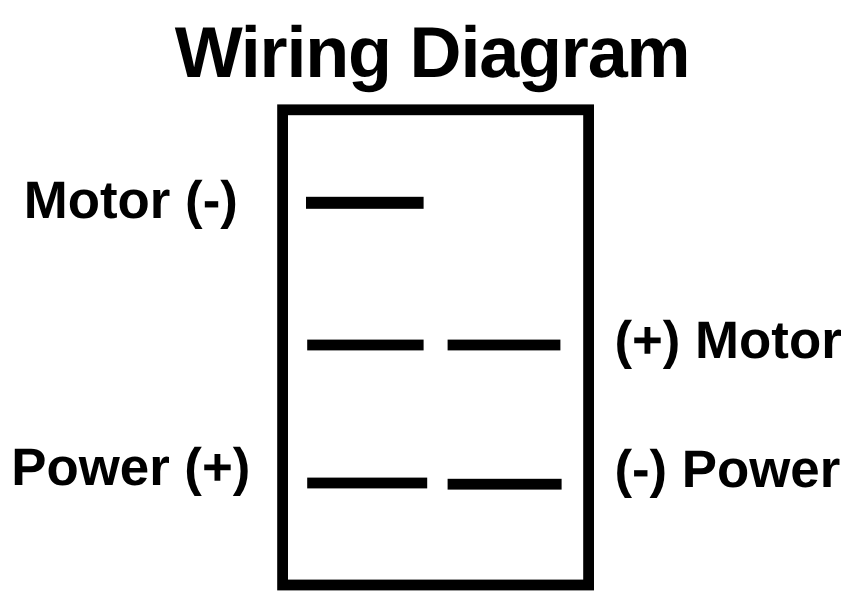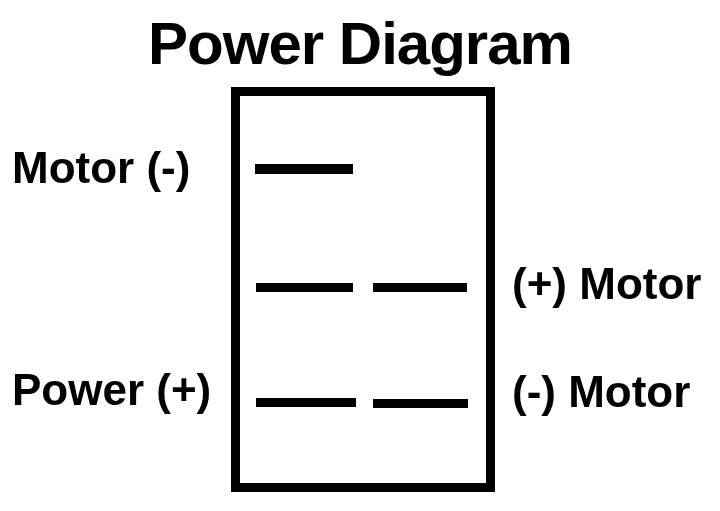--- a/index.html
+++ b/index.html
@@ -53,48 +53,48 @@
   .t2b { left: 373px; top: 283px; width: 94px; }
   .t3a { left: 256px; top: 398px; width: 100px; }
   .t3b { left: 373px; top: 399px; width: 95px; }
   .lbl {
     position: absolute;
     font-size: 44px;
     line-height: 44px;
     white-space: nowrap;
   }
   .lbl-left {
-    left: 12px;
+    left: 0;
     width: 218px;
-    text-align: left;
+    text-align: center;
   }
   .lbl-right {
     left: 512px;
     text-align: left;
   }
   .lbl-motor-neg { top: 146px; }
   .lbl-motor-pos { top: 250px; }
   .lbl-power-pos { top: 368px; }
   .lbl-right-pos { top: 262px; }
   .lbl-right-neg { top: 370px; }
 </style>
 </head>
 <body>
 
 <div class="canvas">
 
-  <h1 class="title">Power Diagram</h1>
+  <h1 class="title">Wiring Diagram</h1>
 
   <div class="switch-box"></div>
 
   <div class="terminal t1"></div>
   <div class="terminal t2a"></div>
   <div class="terminal t2b"></div>
   <div class="terminal t3a"></div>
   <div class="terminal t3b"></div>
 
   <div class="lbl lbl-left lbl-motor-neg">Motor (-)</div>
   <div class="lbl lbl-right lbl-right-pos">(+) Motor</div>
 
   <div class="lbl lbl-left lbl-power-pos">Power (+)</div>
-  <div class="lbl lbl-right lbl-right-neg">(-) Motor</div>
+  <div class="lbl lbl-right lbl-right-neg">(-) Power</div>
 
 </div>
 
 </body></html>

